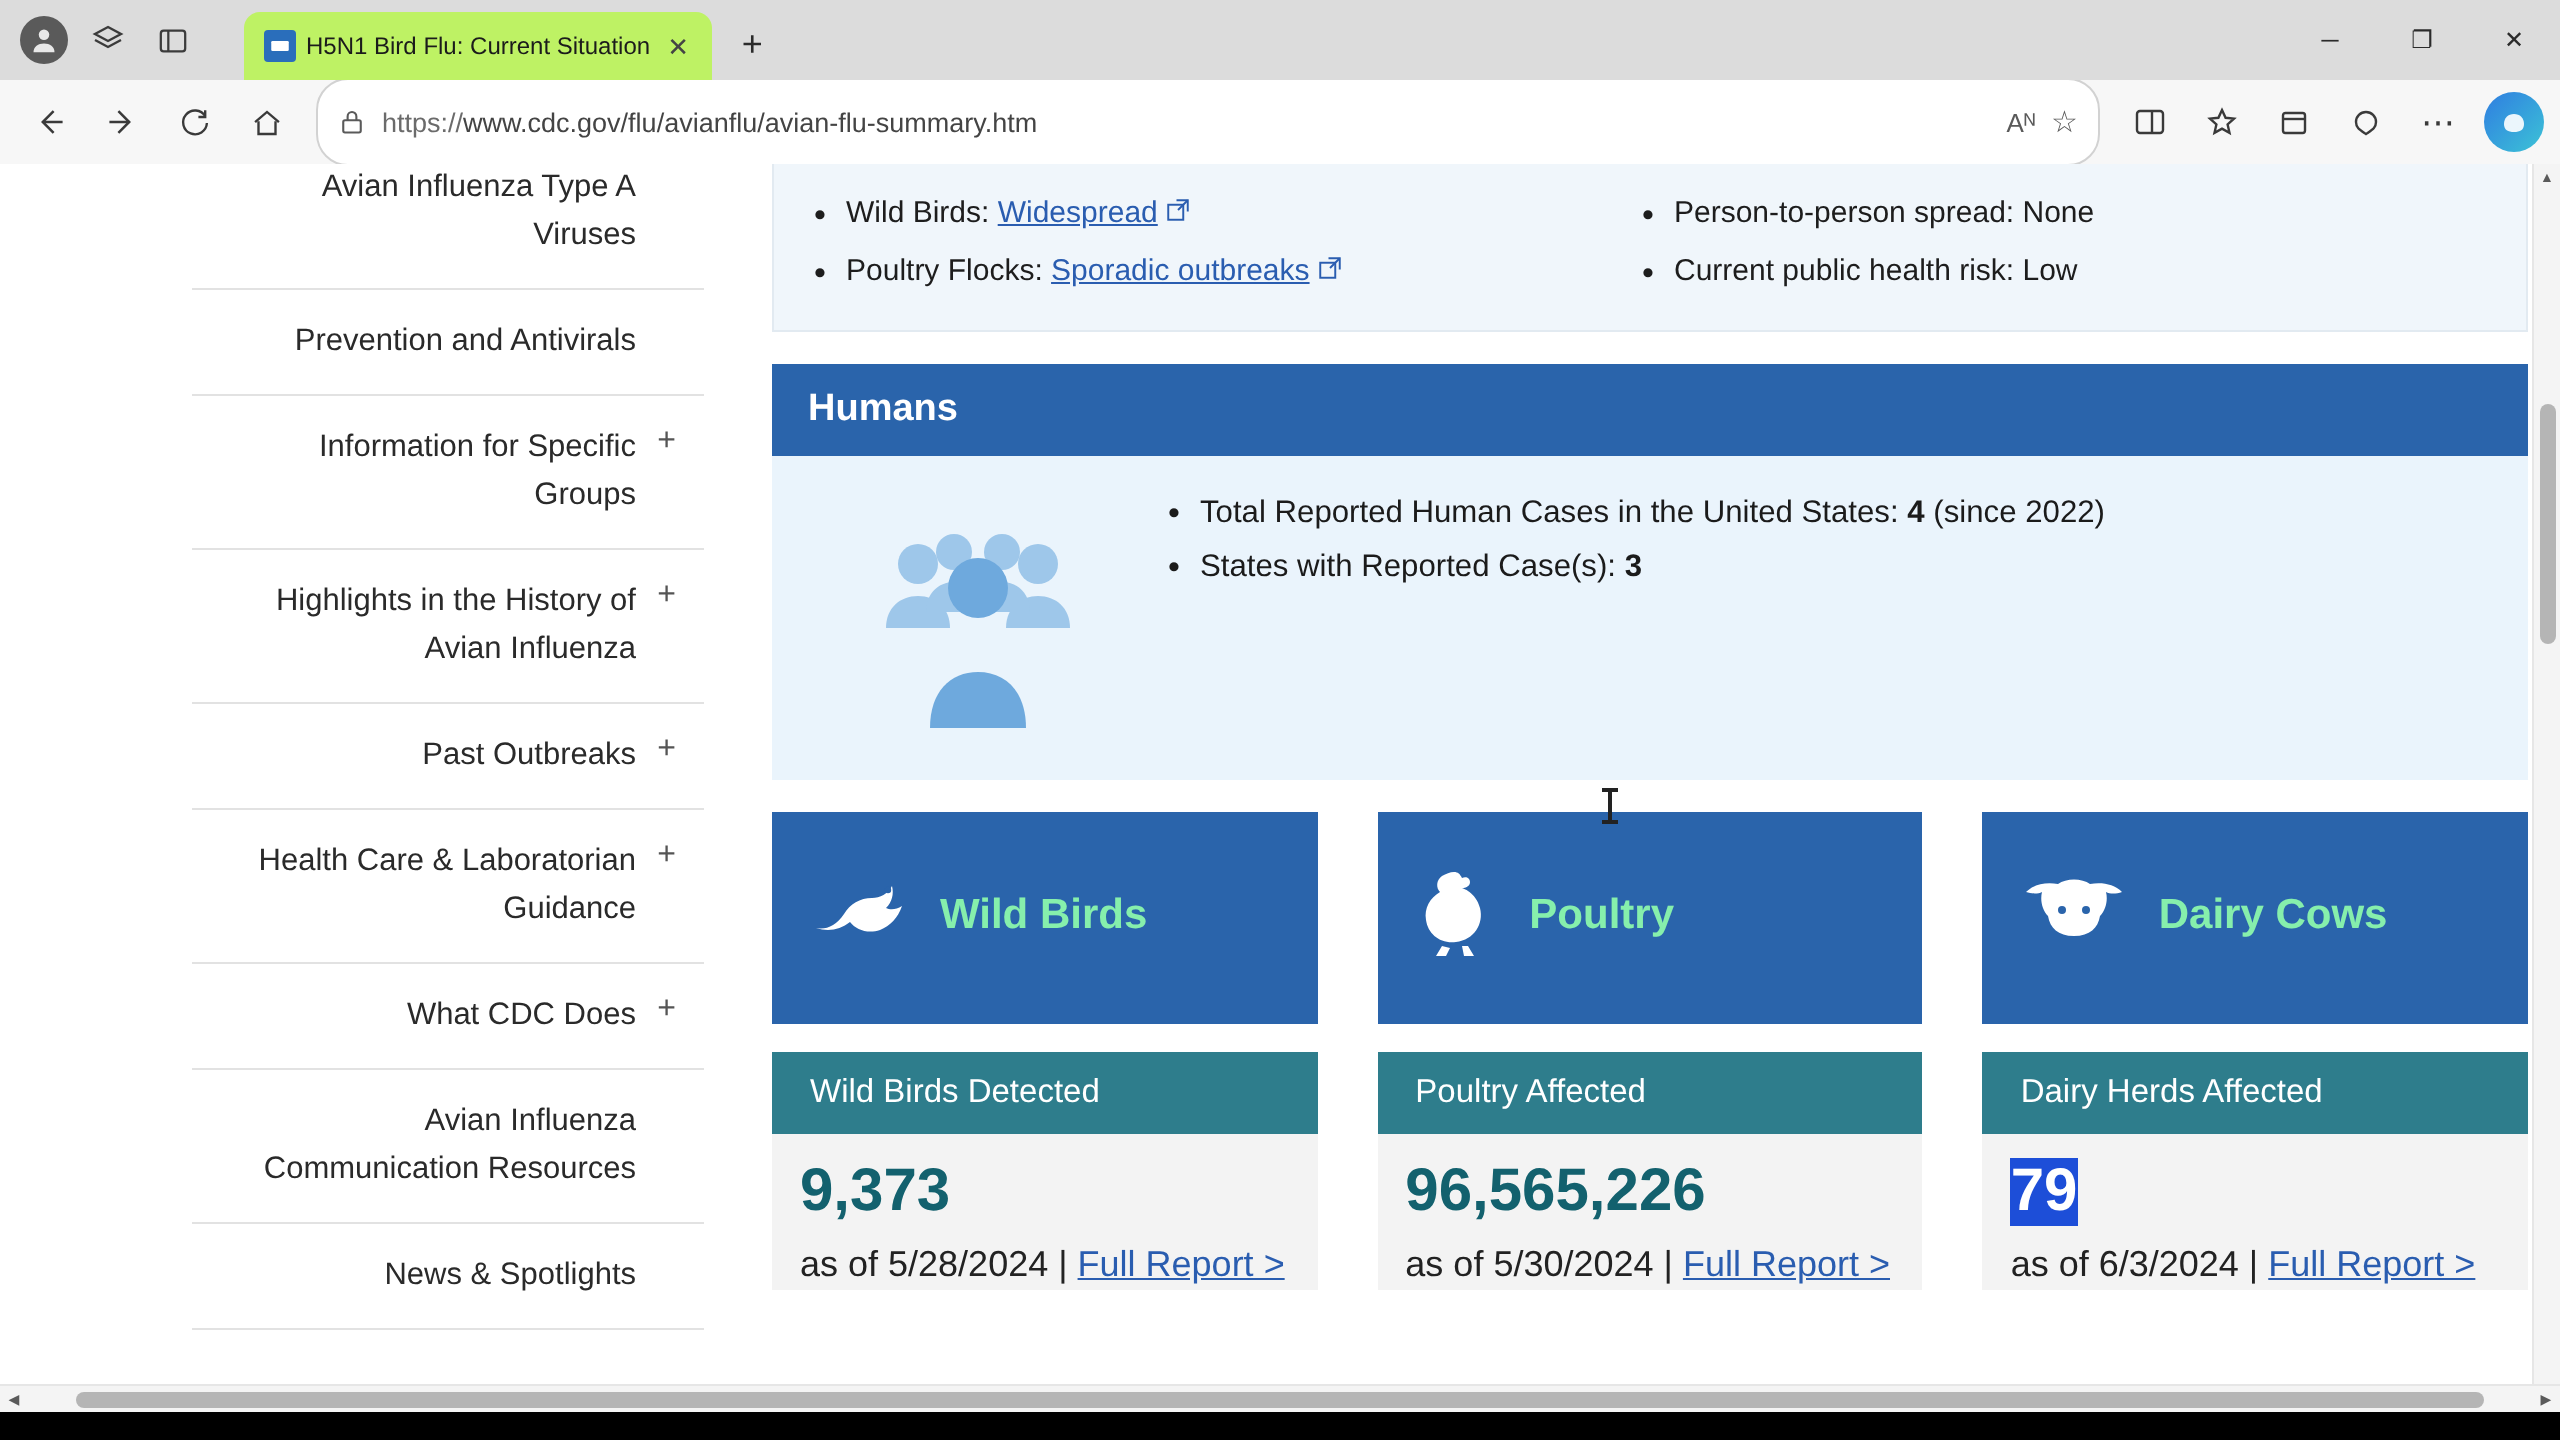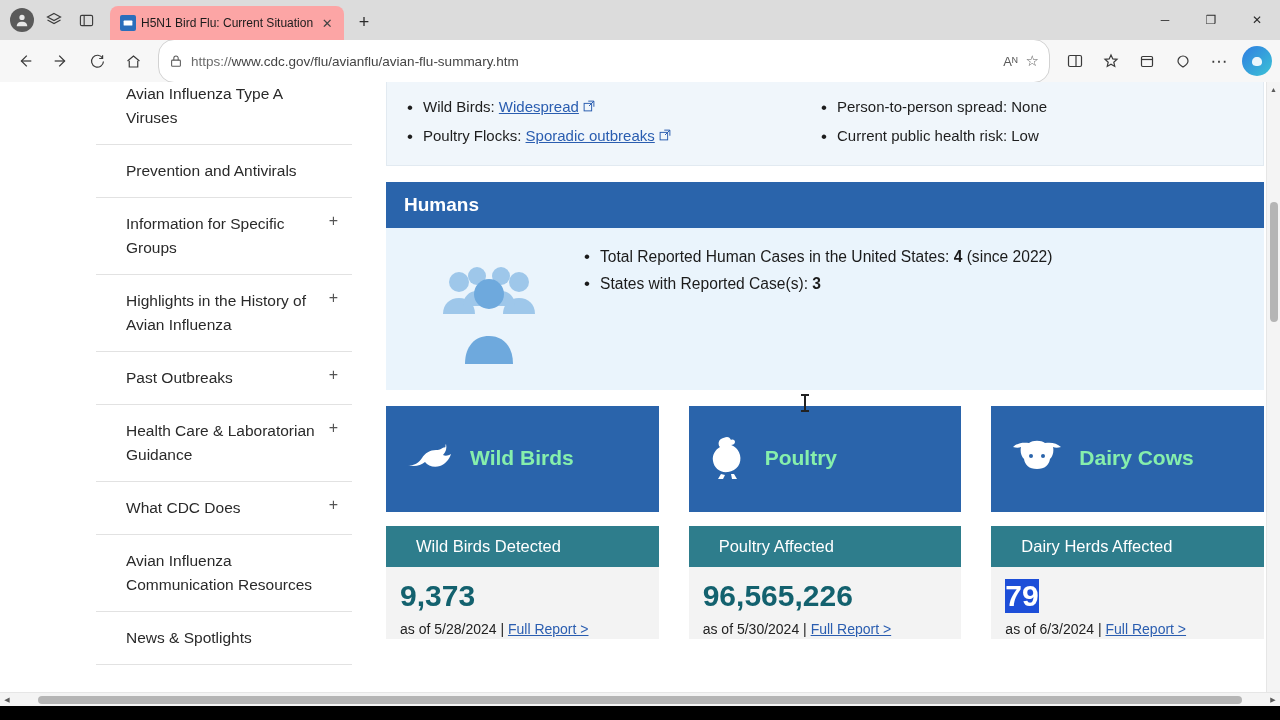--- a/index.html
+++ b/index.html
@@ -26,23 +26,23 @@
     display: flex; align-items: center; justify-content: center;
     border-radius: 5px; color: #3b3b3b;
   }
   .avatar {
     width: 24px; height: 24px; border-radius: 50%;
     background: #5a5a5a; display: flex; align-items: center; justify-content: center;
   }
   .avatar svg { fill: #e8e8e8; }
   .tab {
     height: 34px; min-width: 230px; max-width: 250px;
-    background: #fca5a5; border-radius: 8px 8px 0 0;
+    background: #bef264; border-radius: 8px 8px 0 0;
     display: flex; align-items: center; gap: 5px;
-    padding: 0 8px 0 10px; margin-left: 8px;
+    padding: 0 8px 0 10px; margin-left: 20px;
     font-size: 12px; color: #1b1b1b;
   }
   .tab-favicon {
     width: 16px; height: 16px; background: #2a6ebb; border-radius: 2px;
     flex: 0 0 16px; display: flex; align-items: center; justify-content: center;
     color: #fff; font-size: 8px; font-weight: bold;
   }
   .tab-title {
     flex: 1; white-space: nowrap; overflow: hidden; text-overflow: ellipsis;
   }
@@ -105,21 +105,21 @@
 
   
   .sidebar {
     width: 256px; flex: 0 0 256px; background: #fff;
     padding-top: 0;
   }
   .side-item {
     border-bottom: 1px solid #e2e2e2;
     padding: 14px 34px 14px 30px;
     position: relative;
-    font-size: 15.5px; color: #2a2a2a; line-height: 1.55;
+    font-size: 15.5px; color: #2a2a2a; line-height: 1.55; text-align: right;
   }
   .side-item .plus {
     position: absolute; right: 14px; top: 15px;
     color: #555; font-size: 16px; line-height: 1;
   }
   .side-item.first { padding-top: 0; }
 
   .content {
     flex: 1; padding: 0 16px 0 34px; position: relative;
   }
@@ -178,28 +178,28 @@
     display: flex; align-items: center; gap: 14px; padding: 0 18px;
   }
   .tile .label { font-size: 21px; font-weight: bold; line-height: 1.15; }
   .tile svg { fill: #fff; flex: 0 0 auto; }
 
   
   .cards { display: flex; gap: 30px; margin-top: 14px; }
   .card { flex: 1; background: #f3f3f3; }
   .card-head {
     background: #2e7d8c; color: #fff; font-size: 16.5px;
-    padding: 11px 30px;
+    padding: 11px 19px;
   }
   .card-body { padding: 12px 14px 0 14px; }
   .card-num {
     font-size: 30px; font-weight: bold; color: #13616e; line-height: 1.15;
   }
   .card-num.sel { background: #1d4ed8; color: #fff; display: inline-block; padding: 0 0; }
-  .card-sub { font-size: 14px; color: #222; margin-top: 6px; line-height: 1.45; }
+  .card-sub { font-size: 18px; color: #222; margin-top: 6px; line-height: 1.45; }
 
   
   .vscroll {
     position: absolute; right: 0; top: 0; width: 14px; bottom: 0;
     background: #f4f4f4; border-left: 1px solid #e6e6e6;
   }
   .vscroll .arrow { height: 14px; display: flex; align-items: center; justify-content: center; font-size: 7px; color: #5a5a5a; }
   .vscroll .thumb {
     position: absolute; left: 3px; width: 8px; top: 120px; height: 120px;
     background: #b5b5b5; border-radius: 4px;

